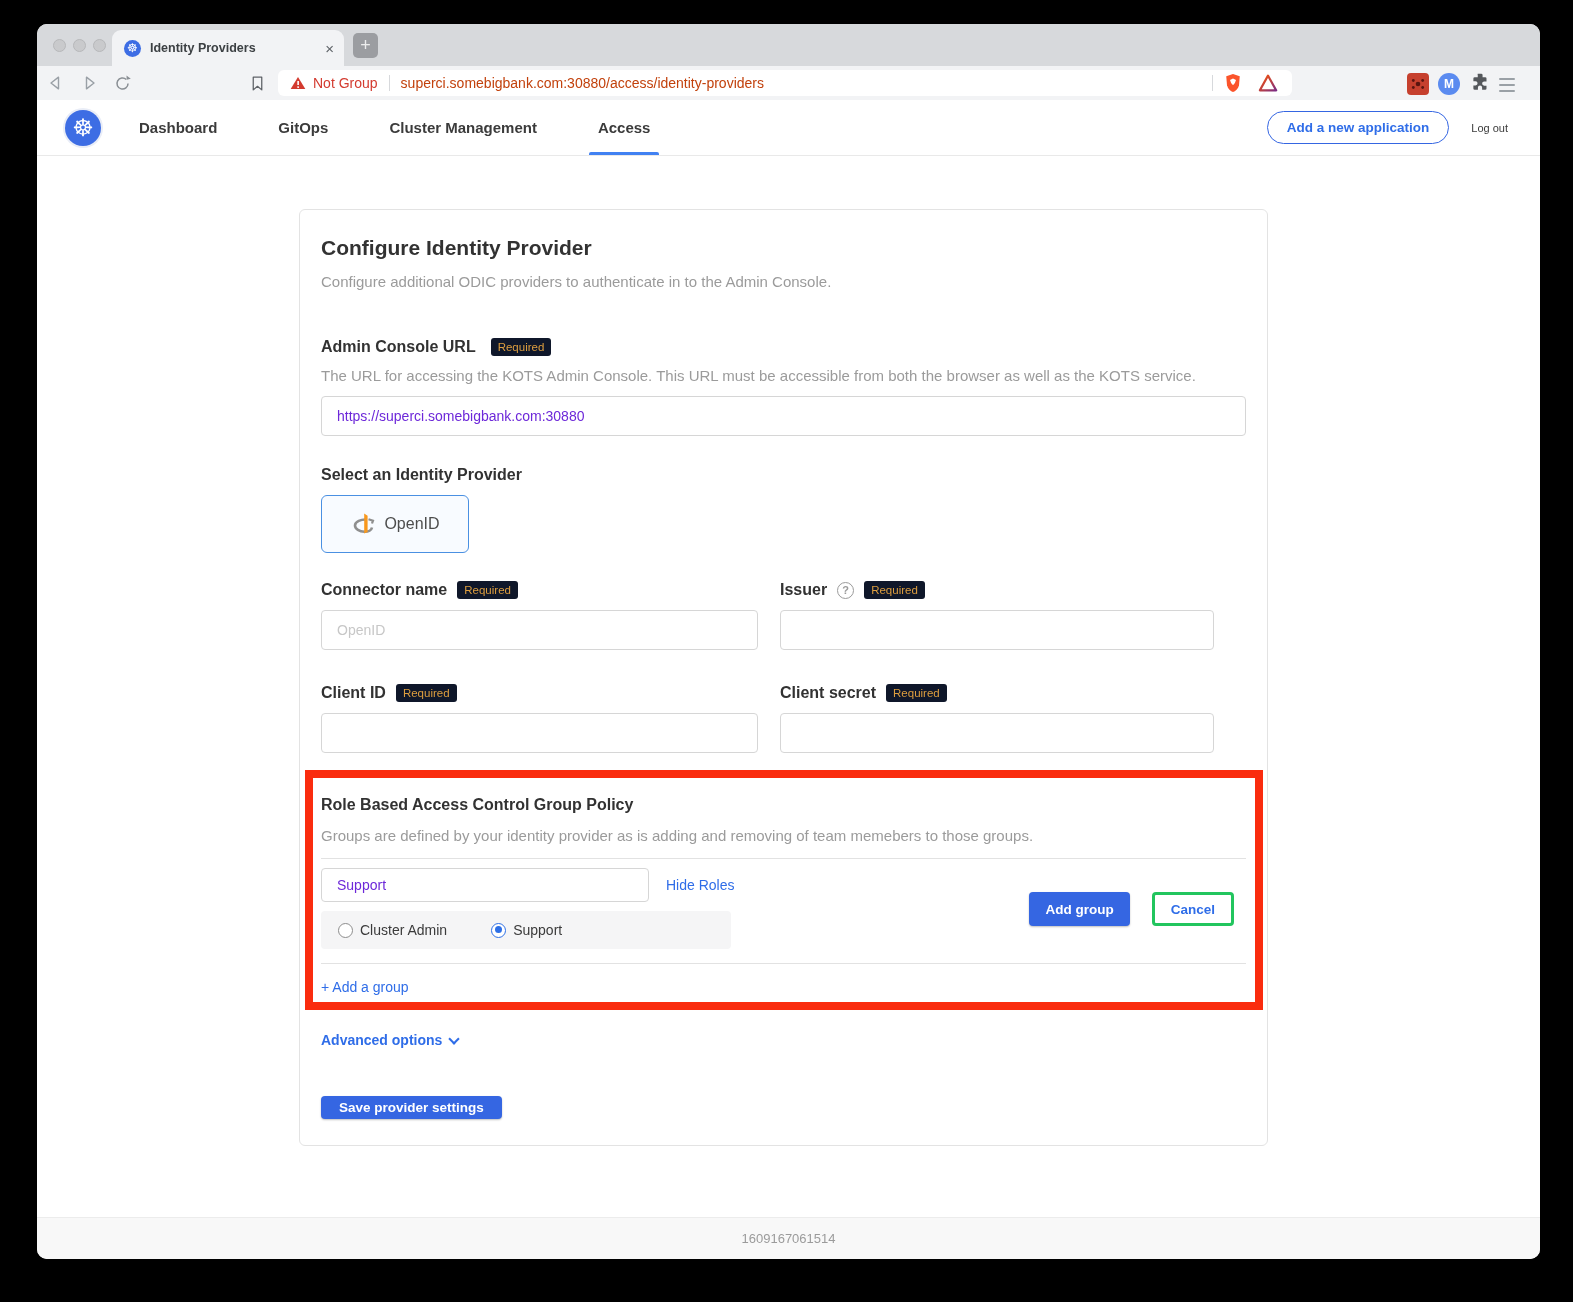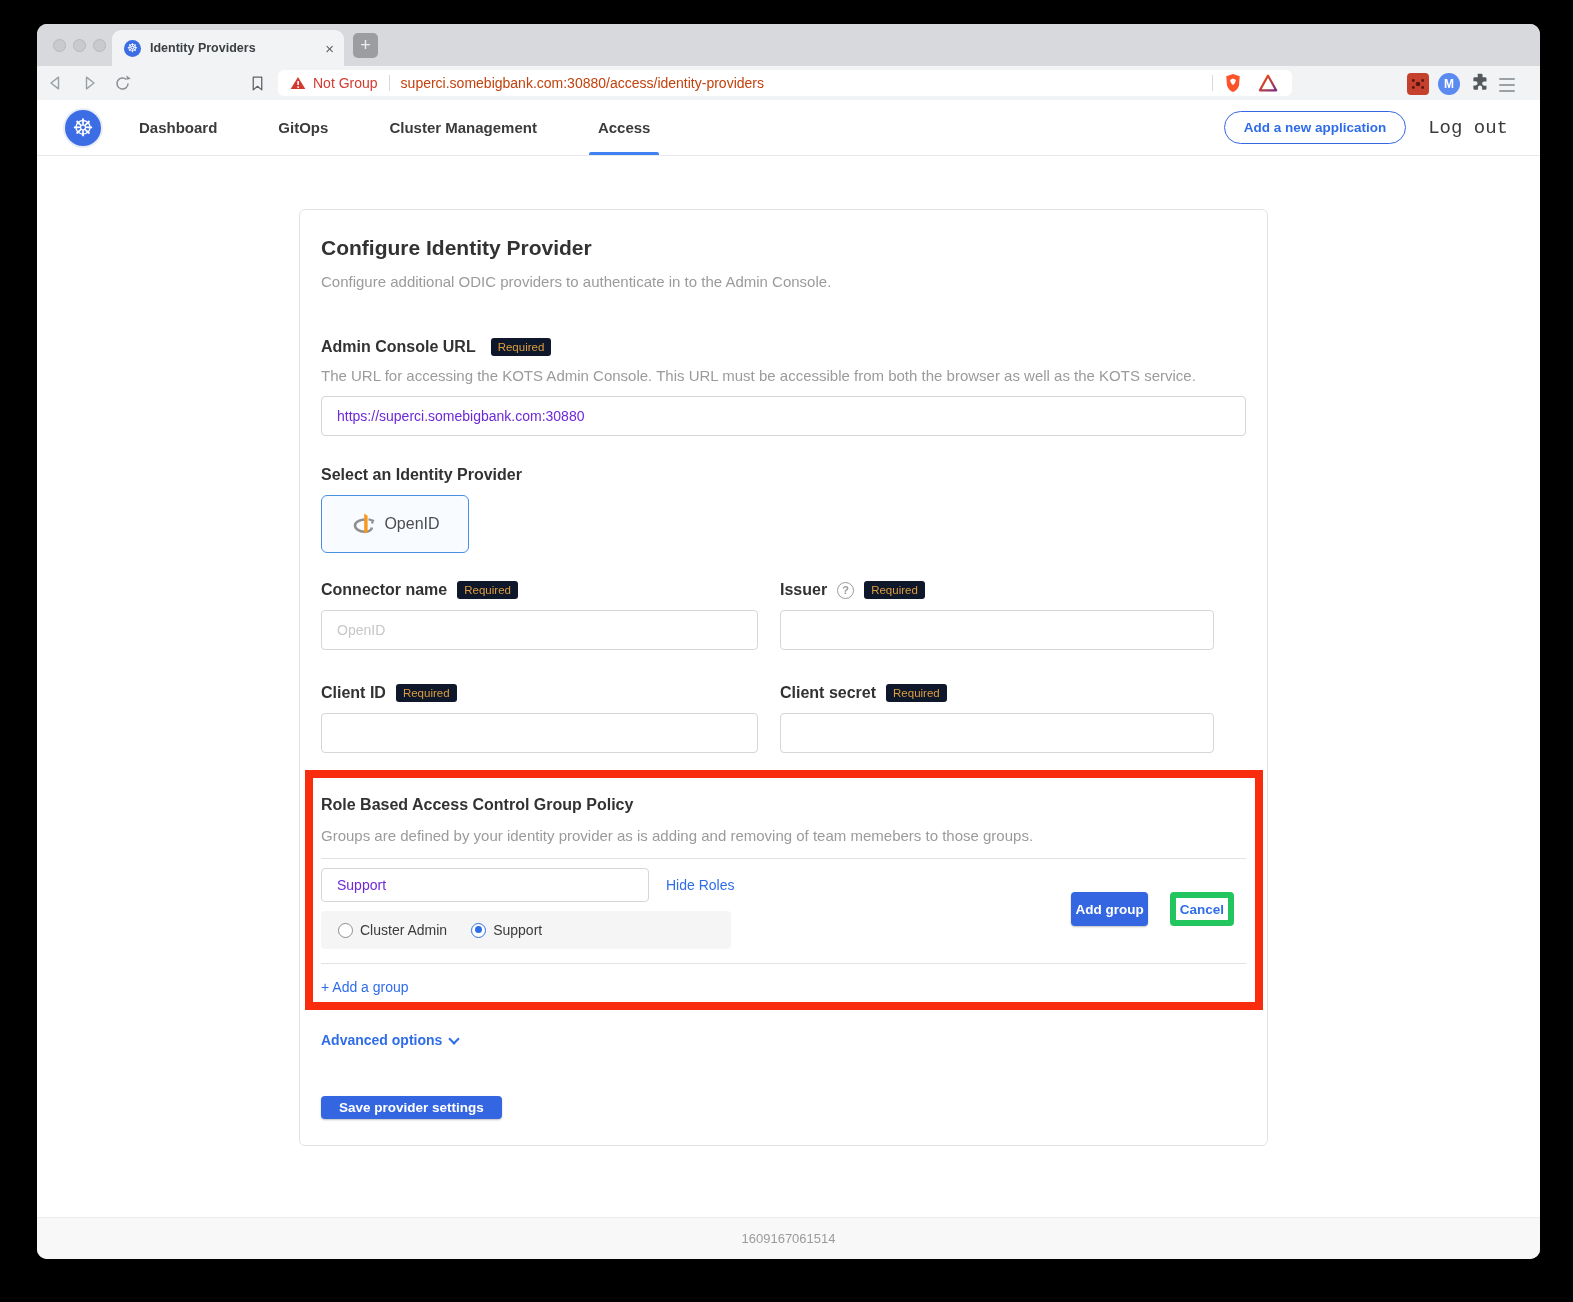--- a/index.html
+++ b/index.html
@@ -39,21 +39,21 @@
   .navbar { position:relative; height:56px; background:#fff; border-bottom:1px solid #e9e9e9; flex:0 0 auto;
             display:flex; align-items:center; }
   .k8s-logo { width:36px; height:36px; border-radius:50%; background:#3d6de4; color:#fff; font-size:24px;
               display:flex; align-items:center; justify-content:center; margin-left:28px;
               box-shadow:0 0 0 2px #e9edf7; }
   .navmenu { display:flex; align-items:center; gap:61px; margin-left:38px; height:100%; }
   .navitem { position:relative; height:100%; display:flex; align-items:center; font-size:15px; font-weight:600; color:#3b3b3b; cursor:default; }
   .navitem.active::after { content:""; position:absolute; left:-9px; right:-9px; bottom:0; height:3px; background:#4181f2; border-radius:2px 2px 0 0; }
   .nav-right { margin-left:auto; display:flex; align-items:center; gap:22px; margin-right:32px; }
   .pill-btn { border:1px solid #3566e2; color:#2f6de8; border-radius:17px; padding:8px 19px; font-size:13.5px; font-weight:bold; background:#fff; }
-  .logout { font-size:19px; color:#3b3b3b;font-family:Liberation Mono, monospace; }
+  .logout { font-size:11px; color:#3b3b3b; }
 
   
   .content { position:relative; flex:1; background:#fff; overflow:hidden; }
   .card { position:absolute; left:262px; top:53px; width:969px; background:#fff;
           border:1px solid #e3e3e3; border-radius:6px; padding:0 21px 26px 21px; }
   h1.page-title { margin-top:26px; font-size:21px; font-weight:bold; color:#323232; }
   .muted { color:#9b9b9b; font-size:15px; }
   .subtitle { margin-top:13px; }
   .label-row { display:flex; align-items:center; gap:10px; }
   .sec-label { font-size:16px; font-weight:bold; color:#323232; }
@@ -78,31 +78,31 @@
   .rbac { position:relative; margin-top:43px; }
   .annotation { position:absolute; left:-16px; right:-17px; top:-26px; bottom:-14px;
                 border:8px solid #fa2c0e; pointer-events:none; z-index:5; }
   .rbac-desc { margin-top:13px; }
   .hr { border:none; border-top:1px solid #e2e2e2; margin-top:14px; }
   .group-row { position:relative; margin-top:9px; }
   .group-line1 { display:flex; align-items:center; gap:17px; }
   .ti-group { width:328px; height:34px; }
   .link { color:#2f6de8; font-size:14px; text-decoration:none; font-weight:normal; cursor:pointer; }
   .roles-box { margin-top:9px; width:410px; height:38px; background:#f5f5f6; border-radius:4px;
-               display:flex; align-items:center; padding-left:17px; gap:24px; }
+               display:flex; align-items:center; padding-left:17px; gap:44px; }
   .radio-item { display:flex; align-items:center; gap:7px; font-size:14px; color:#3b3b3b; }
   .radio { width:15px; height:15px; border-radius:50%; border:1.5px solid #8d8d8d; background:#fff; position:relative; }
   .radio-item.checked .radio { border-color:#2d6fe6; }
   .radio-item.checked .radio::after { content:""; position:absolute; left:2.5px; top:2.5px; width:7px; height:7px;
                                        border-radius:50%; background:#2d6fe6; }
   .group-buttons { position:absolute; right:12px; top:24px; display:flex; gap:22px; }
-  .btn { border-radius:4px; font-size:13.5px; font-weight:bold; padding:0 4px; height:34px; display:flex; align-items:center;
+  .btn { border-radius:4px; font-size:13.5px; font-weight:bold; padding:0 16px; height:34px; display:flex; align-items:center;
          font-family:"Liberation Sans", sans-serif; cursor:pointer; }
   .btn-primary { background:#3566e2; color:#fff; border:none; box-shadow:0 1px 2px rgba(0,0,0,.25); }
-  .btn-outline { background:#fff; color:#2f6de8; border:6px solid #22c55e; }
+  .btn-outline { background:#fff; color:#2f6de8; border:3px solid #22c55e; }
   .add-group-link { display:inline-block; margin-top:15px; font-weight:normal; }
   .adv-row { margin-top:36px; display:flex; align-items:center; gap:8px; }
   .chev { width:8px; height:8px; border-right:2px solid #2f6de8; border-bottom:2px solid #2f6de8;
           transform:rotate(45deg); margin-bottom:3px; }
   .save-btn { margin-top:48px; height:23px; padding:0 18px; }
 
   
   .footer { height:42px; background:#f8f8f8; border-top:1px solid #ececec; flex:0 0 auto;
             display:flex; align-items:center; justify-content:center; font-size:13px; color:#9b9b9b; }
 </style>

